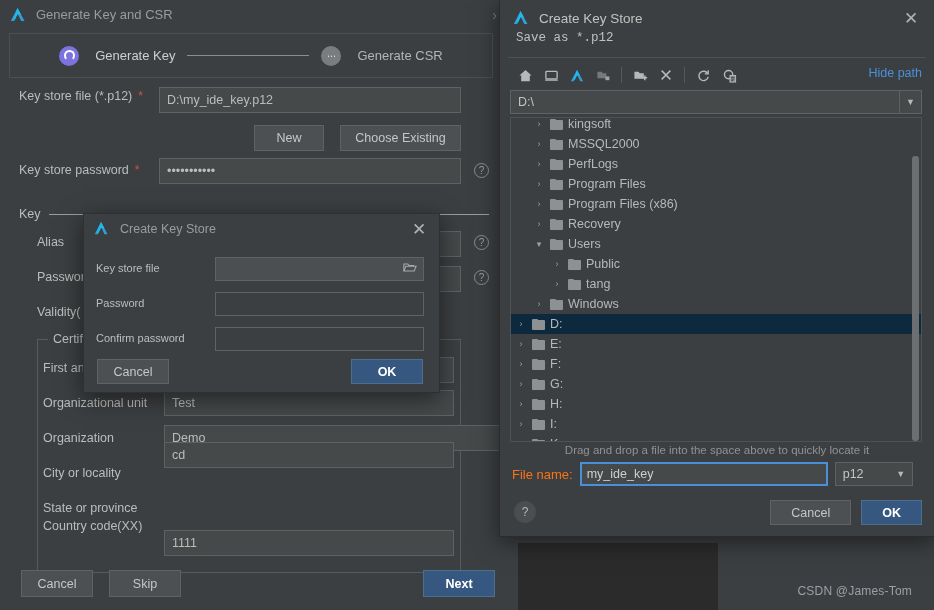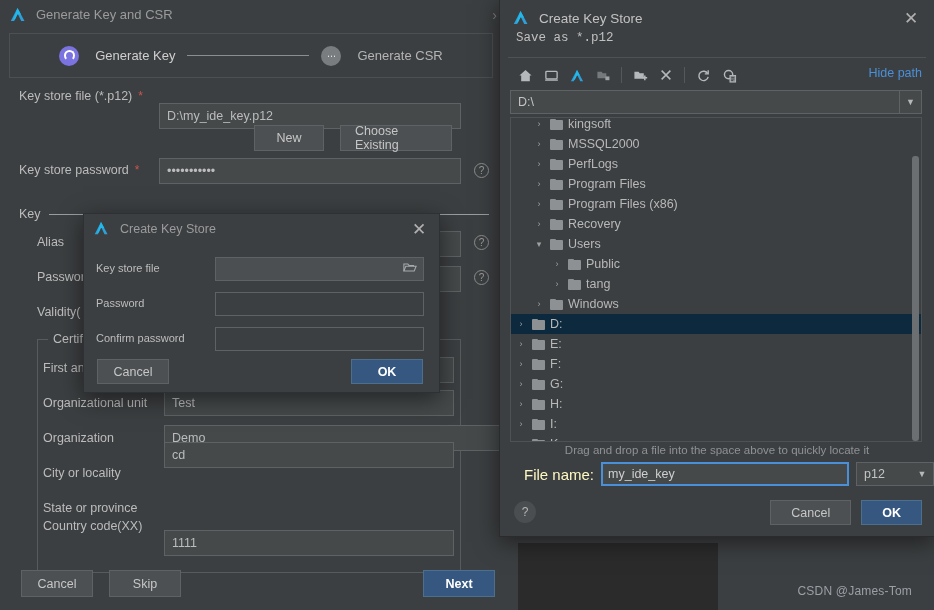--- a/index.html
+++ b/index.html
@@ -194,21 +194,21 @@
   }
   .tree-scroll {
     position: absolute; right: 2px; top: 38px; width: 7px; height: 285px;
     background: #6c6f71; border-radius: 3px;
   }
   .drag-hint {
     position: absolute; left: 0; right: 0; top: 444px; text-align: center;
     color: #8f9295; font-size: 11.5px;
   }
   .fn-row { position: absolute; left: 12px; top: 462px; display: flex; align-items: center; gap: 7px; }
-  .fn-label { color: #fef9c3; font-size: 15px; margin-left: 12px; }
+  .fn-label { color: #f97316; font-size: 13px; }
   .fn-input {
     width: 248px; height: 24px; background: #45494a;
     border: 2px solid #4a90d9; color: #cfcfcf; font-size: 12.5px;
     display: flex; align-items: center; padding: 0 5px;
   }
   .ext-combo {
     width: 78px; height: 24px; background: #45494a; border: 1px solid #5e6264;
     display: flex; align-items: center; color: #c4c4c4; font-size: 12.5px;
   }
   .ext-combo .val { padding-left: 7px; }
@@ -267,24 +267,24 @@
       <div class="step">
         <span class="step-dot inactive">⋯</span>
         <span class="step-label dim">Generate CSR</span>
       </div>
     </div>
 
     <div class="form-row" style="left:20px; top:90px; width:470px;">
       <span class="f-label">Key store file (*.p12)</span>
       <span class="req">*</span>
     </div>
-    <div class="f-input" style="position:absolute; left:160px; top:88px; width:302px;margin-top:16px;">D:\my_ide_key.p12</div>
+    <div class="f-input" style="position:absolute; left:160px; top:88px; width:302px;">D:\my_ide_key.p12</div>
 
     <div class="btn" style="position:absolute; left:255px; top:126px; width:70px;">New</div>
-    <div class="btn" style="position:absolute; left:341px; top:126px; width:112px;">Choose Existing</div>
+    <div class="btn" style="position:absolute; left:341px; top:126px; width:121px;">Choose Existing</div>
 
     <div class="form-row" style="left:20px; top:164px;">
       <span class="f-label">Key store password</span>
       <span class="req">*</span>
     </div>
     <div class="f-input" style="position:absolute; left:160px; top:159px; width:302px;">•••••••••••</div>
     <div class="help" style="position:absolute; left:475px; top:164px;">?</div>
 
     <div class="sect" style="left:20px; top:208px; width:470px;">
       <span class="sect-label">Key</span>

